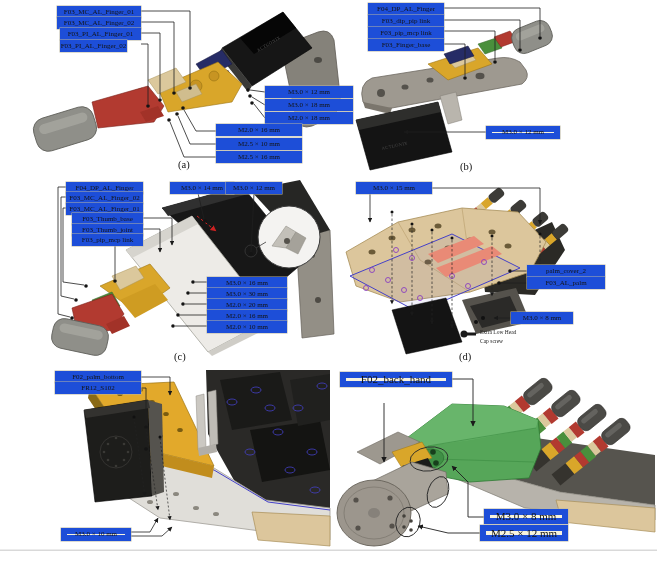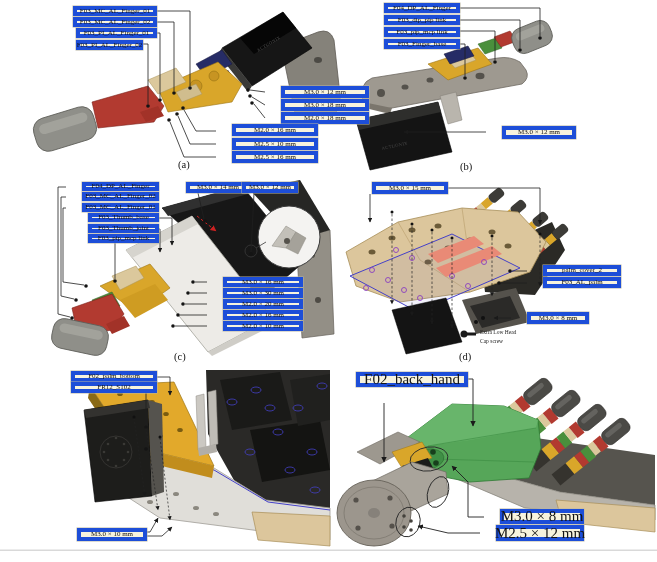--- a/index.html
+++ b/index.html
@@ -1,22 +1,22 @@
 <!DOCTYPE html>
 <html><head>
 <meta charset="utf-8">
 <style>
   html,body{margin:0;padding:0;background:#fff;}
   #page{position:relative;width:657px;height:562px;background:#ffffff;overflow:hidden;
         font-family:"Liberation Serif", serif;}
   #art{position:absolute;left:0;top:0;z-index:1;}
-  .lbl{position:absolute;background:#f7f3dd;border:4px solid #1d4ed8;box-sizing:border-box;
+  .lbl{position:absolute;background:#f7f3dd;border:6px solid #1d4ed8;box-sizing:border-box;
        display:flex;align-items:center;justify-content:center;font-size:7px;color:#141414;
-       white-space:nowrap;z-index:2;line-height:1;box-shadow:0 0 0 0.5px #b9b6a2;margin-left:16px;}
-  .lbl-lg{font-size:15px;}
+       white-space:nowrap;z-index:2;line-height:1;box-shadow:0 0 0 0.5px #b9b6a2;}
+  .lbl-lg{font-size:11px;}
   .cap{position:absolute;font-size:10.5px;color:#111;z-index:2;}
   .note{position:absolute;font-size:5.5px;color:#222;line-height:1.35;z-index:2;}
 </style>
 </head>
 <body>
 
 <div id="page">
 
 <svg id="art" width="657" height="562" viewBox="0 0 657 562">
   <defs>

